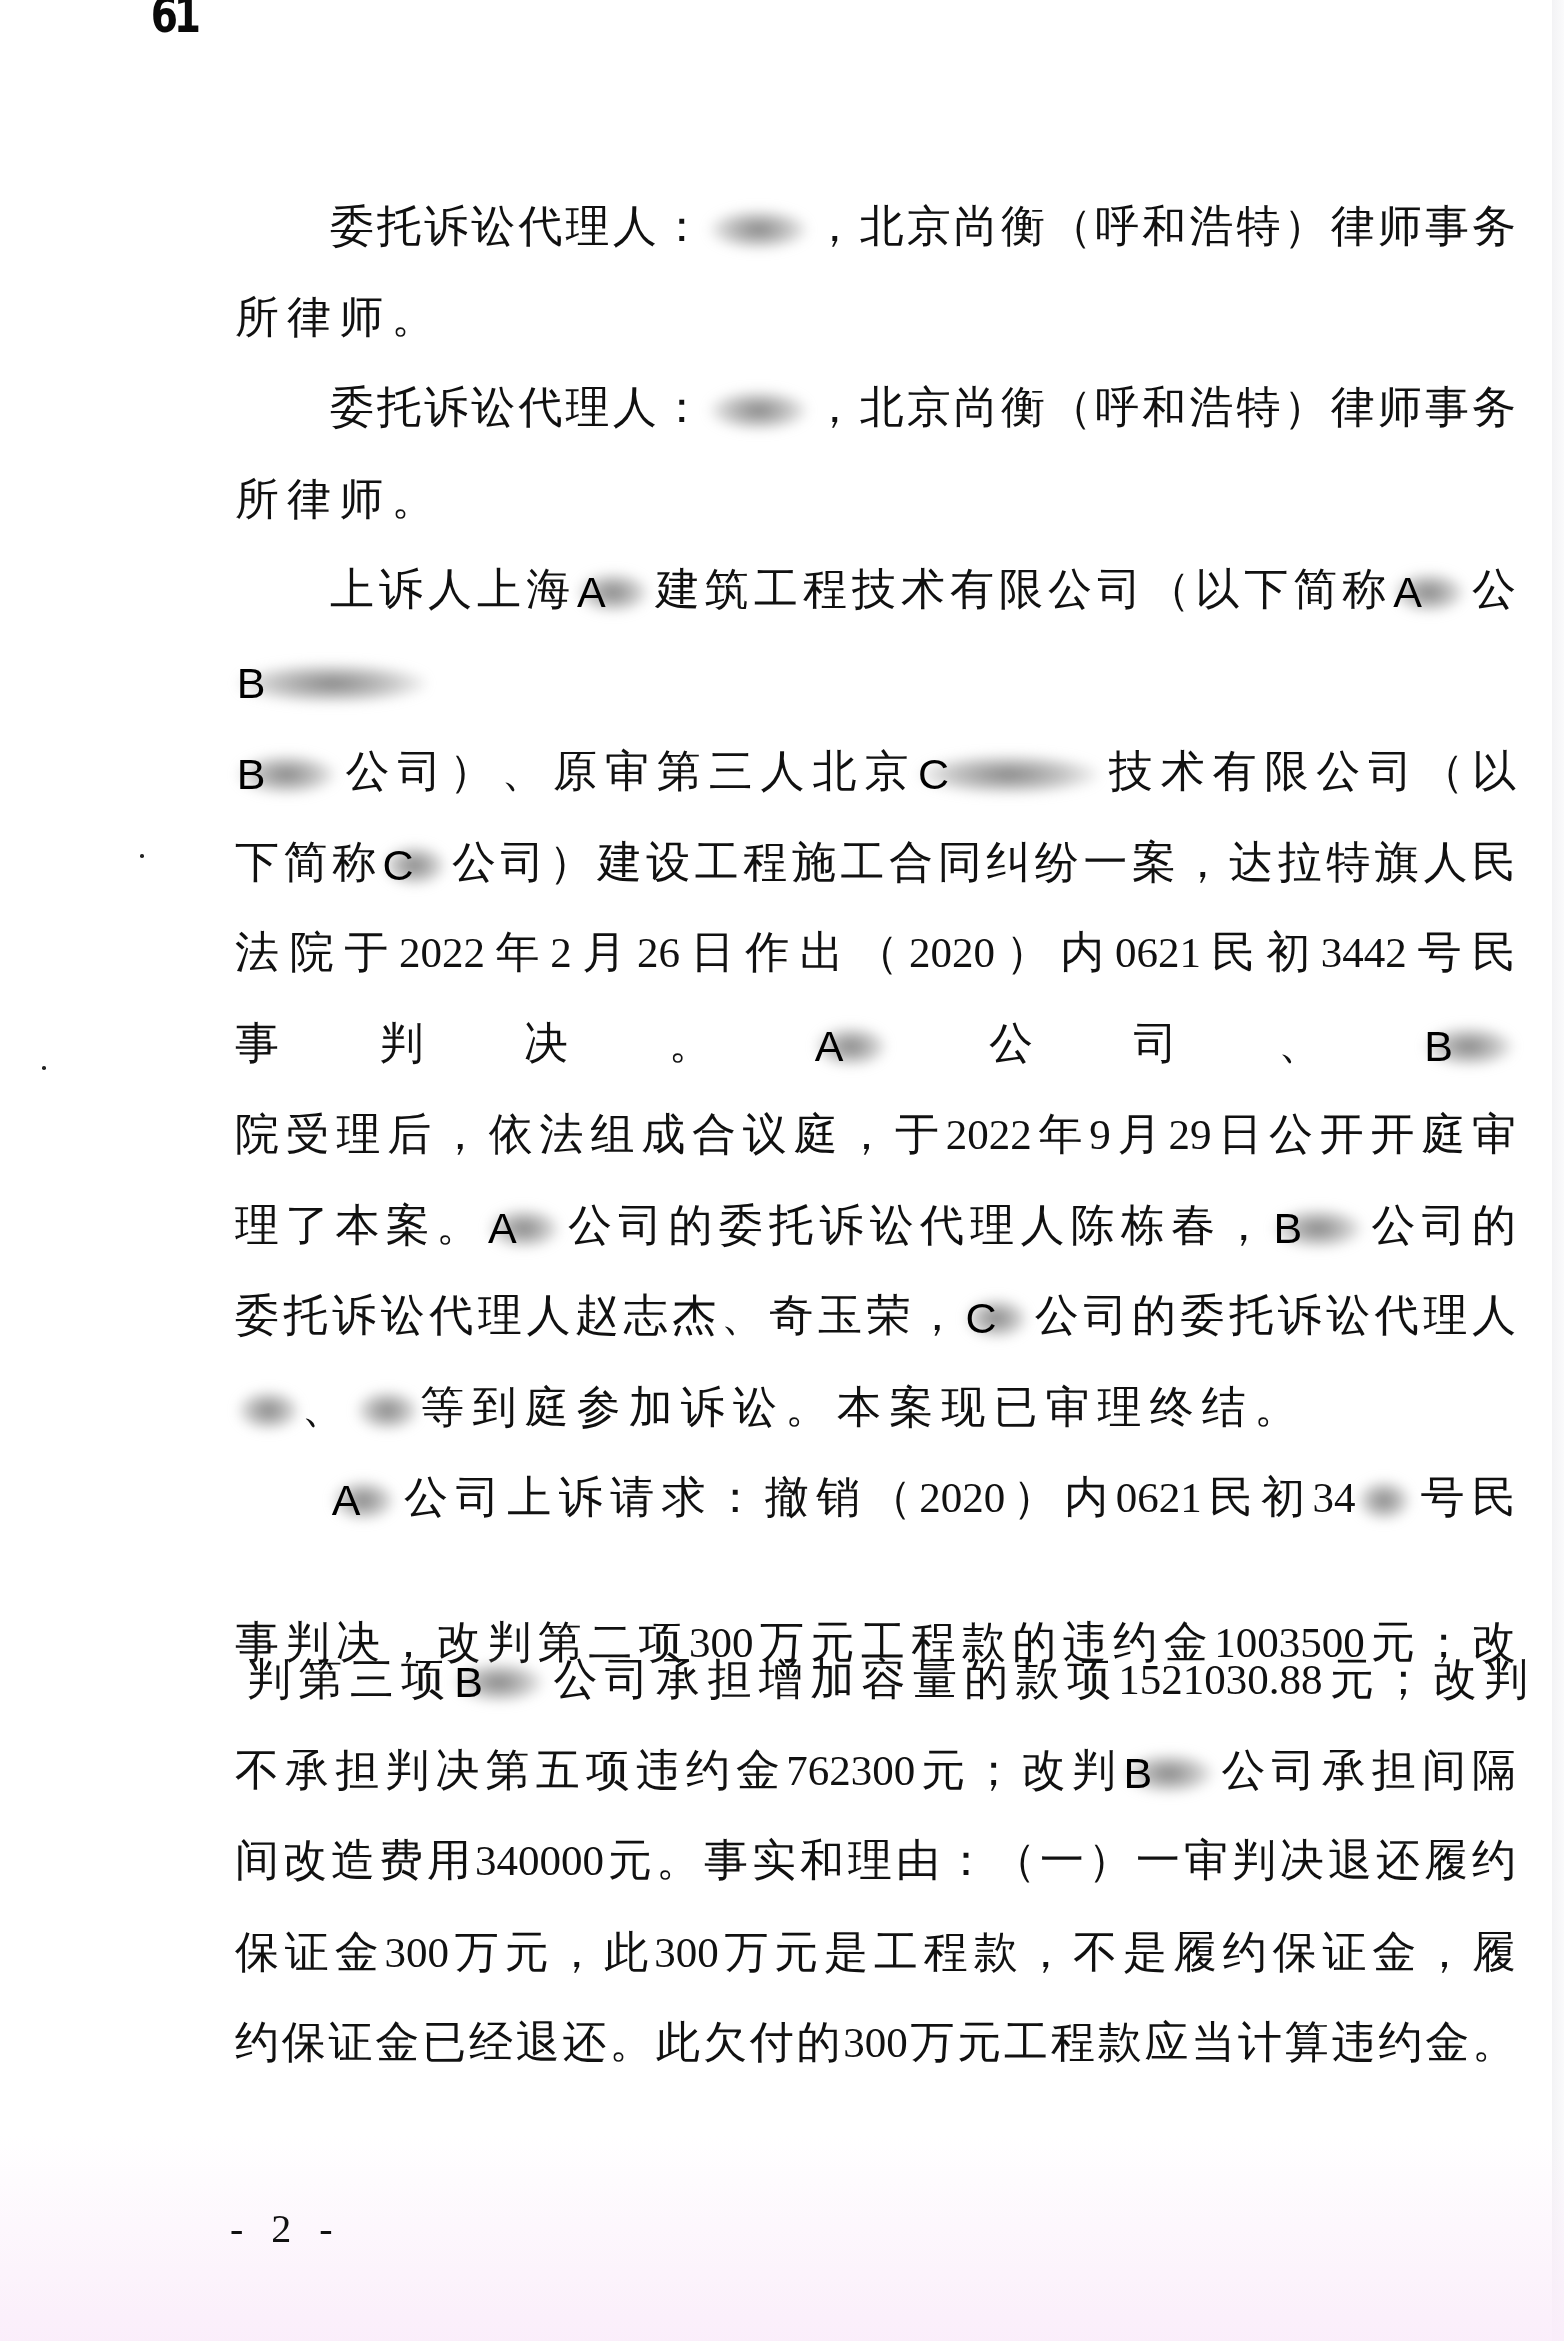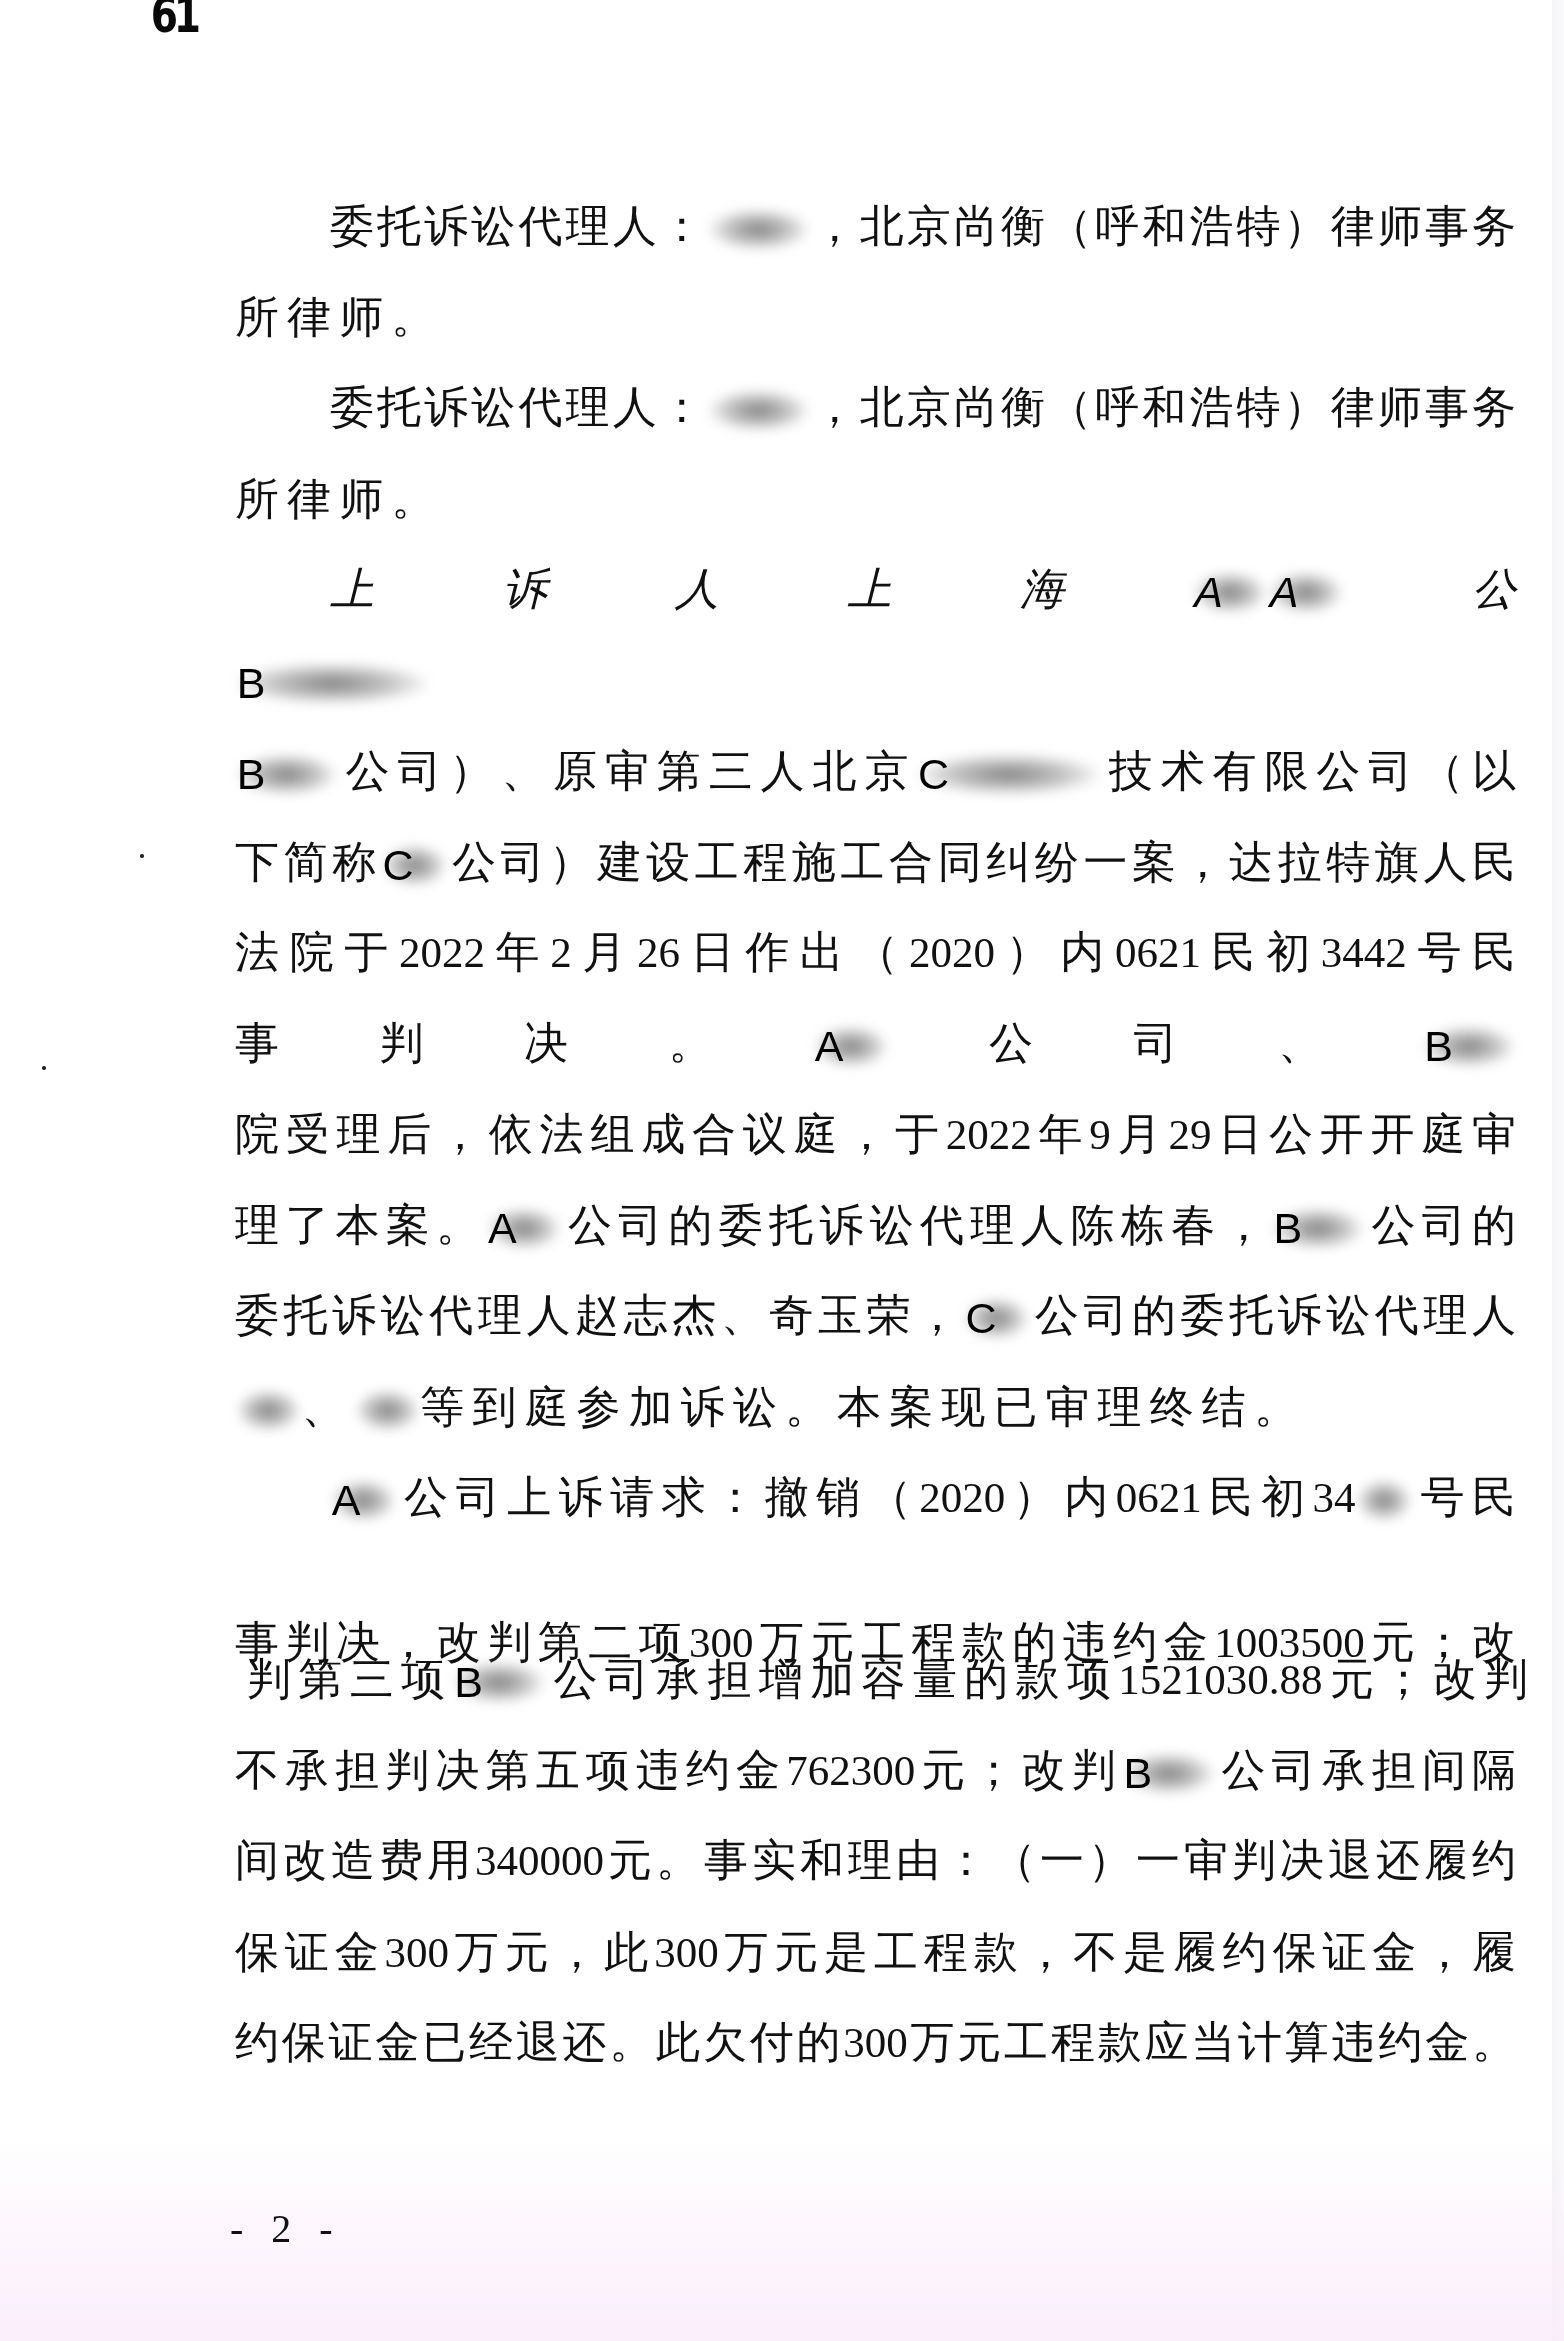--- a/index.html
+++ b/index.html
@@ -59,21 +59,21 @@
 
 <div class="handwritten">61</div>
 <div class="speck" style="left:140px; top:854px;"></div>
 <div class="speck" style="left:42px; top:1066px;"></div>
 
 <div id="body-text">
     <div class="line indent" style="top: 199px;"><span>委托诉讼代理人：</span><span class="redact" style="width: 99px;"><span class="blur"></span></span><span>，北京尚衡（呼和浩特）律师事务</span></div>
     <div class="line short" style="top: 290px;"><span>所律师。</span></div>
     <div class="line indent" style="top: 380px;"><span>委托诉讼代理人：</span><span class="redact" style="width: 99px;"><span class="blur"></span></span><span>，北京尚衡（呼和浩特）律师事务</span></div>
     <div class="line short" style="top: 472px;"><span>所律师。</span></div>
-    <div class="line indent" style="top: 562px; font-style: italic;"><span>上诉人上海</span><span class="redact" style="width: 72px;"><span class="blur"></span><span class="tag">A</span></span><span class="redact" style="width: 72px;"><span class="blur"></span><span class="tag">A</span></span><span>公</span></div>
+    <div class="line indent" style="top: 562px;"><span>上诉人上海</span><span class="redact" style="width: 72px;"><span class="blur"></span><span class="tag">A</span></span><span>建筑工程技术有限公司（以下简称</span><span class="redact" style="width: 72px;"><span class="blur"></span><span class="tag">A</span></span><span>公</span></div>
     <div class="line" style="top: 653px;"><span class="redact" style="width: 190px;"><span class="blur"></span><span class="tag">B</span></span></div>
     <div class="line" style="top: 744px;"><span class="redact" style="width: 99px;"><span class="blur"></span><span class="tag">B</span></span><span>公司）、原审第三人北京</span><span class="redact" style="width: 181px;"><span class="blur"></span><span class="tag">C</span></span><span>技术有限公司（以</span></div>
     <div class="line" style="top: 835px;"><span>下简称</span><span class="redact" style="width: 63px;"><span class="blur"></span><span class="tag">C</span></span><span>公司）建设工程施工合同纠纷一案，达拉特旗人民</span></div>
     <div class="line" style="top: 925px;"><span>法院于</span><span class="num">2022</span><span>年</span><span class="num">2</span><span>月</span><span class="num">26</span><span>日作出（</span><span class="num">2020</span><span>）内</span><span class="num">0621</span><span>民初</span><span class="num">3442</span><span>号民</span></div>
     <div class="line" style="top: 1016px;"><span>事判决。</span><span class="redact" style="width: 72px;"><span class="blur"></span><span class="tag">A</span></span><span>公司、</span><span class="redact" style="width: 90px;"><span class="blur"></span><span class="tag">B</span></span></div>
     <div class="line" style="top: 1107px;"><span>院受理后，依法组成合议庭，于</span><span class="num">2022</span><span>年</span><span class="num">9</span><span>月</span><span class="num">29</span><span>日公开开庭审</span></div>
     <div class="line" style="top: 1198px;"><span>理了本案。</span><span class="redact" style="width: 72px;"><span class="blur"></span><span class="tag">A</span></span><span>公司的委托诉讼代理人陈栋春，</span><span class="redact" style="width: 90px;"><span class="blur"></span><span class="tag">B</span></span><span>公司的</span></div>
     <div class="line" style="top: 1288px;"><span>委托诉讼代理人赵志杰、奇玉荣，</span><span class="redact" style="width: 63px;"><span class="blur"></span><span class="tag">C</span></span><span>公司的委托诉讼代理人</span></div>
     <div class="line short" style="top: 1380px;"><span class="redact" style="width: 63px;"><span class="blur"></span></span><span>、</span><span class="redact" style="width: 63px;"><span class="blur"></span></span><span>等到庭参加诉讼。本案现已审理终结。</span></div>
     <div class="line indent" style="top: 1470px;"><span class="redact" style="width: 63px;"><span class="blur"></span><span class="tag">A</span></span><span>公司上诉请求：撤销（</span><span class="num">2020</span><span>）内</span><span class="num">0621</span><span>民初</span><span class="num">34</span><span class="redact" style="width: 54px;"><span class="blur"></span></span><span>号民</span></div>

